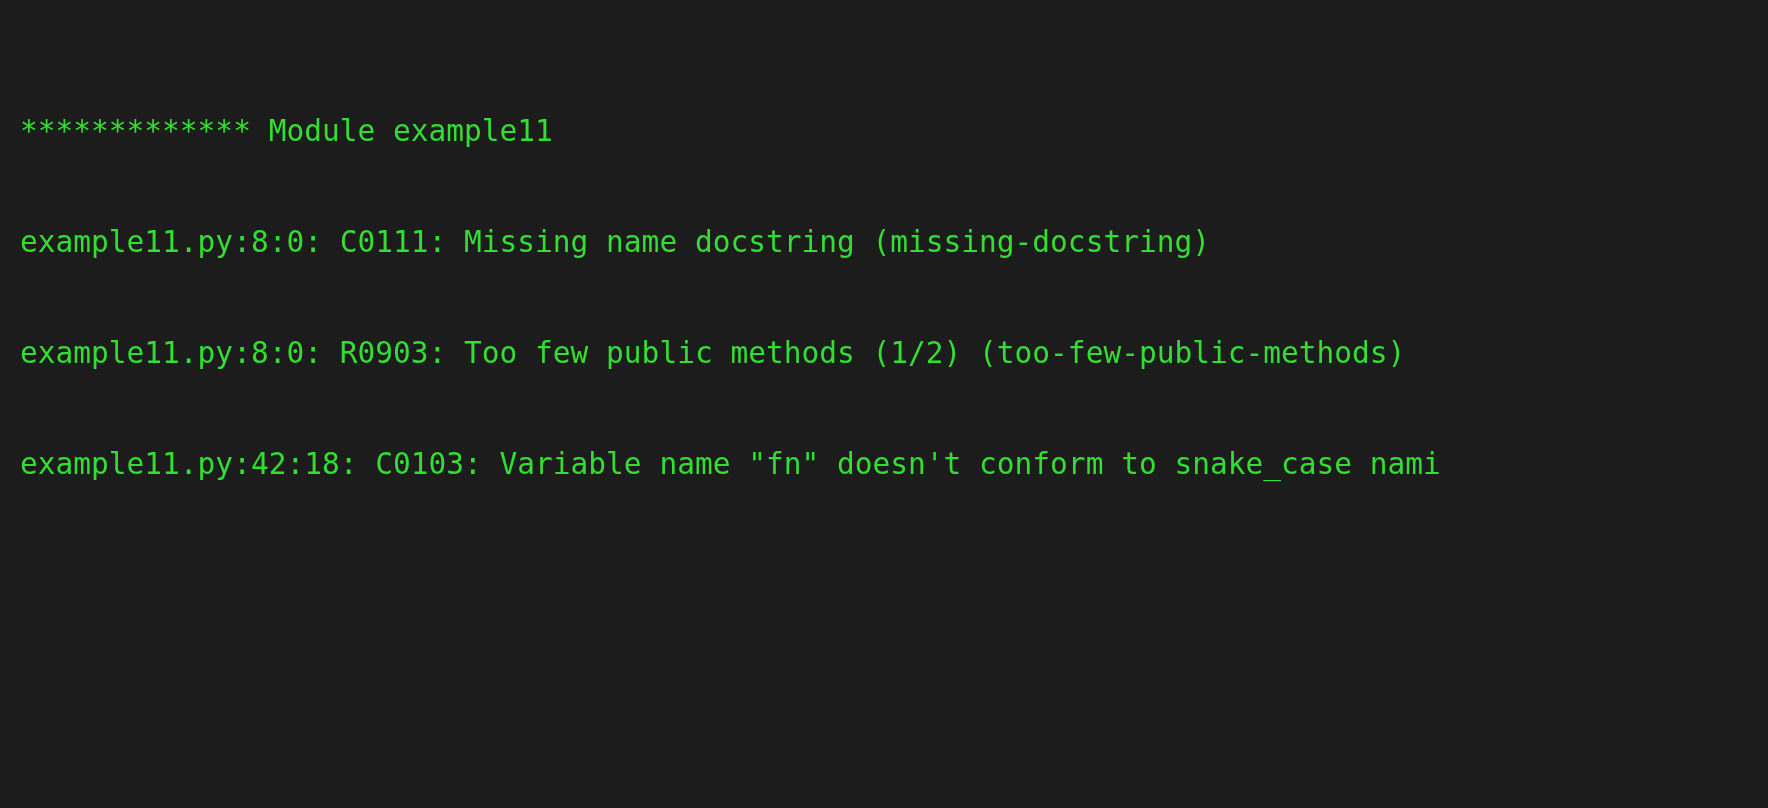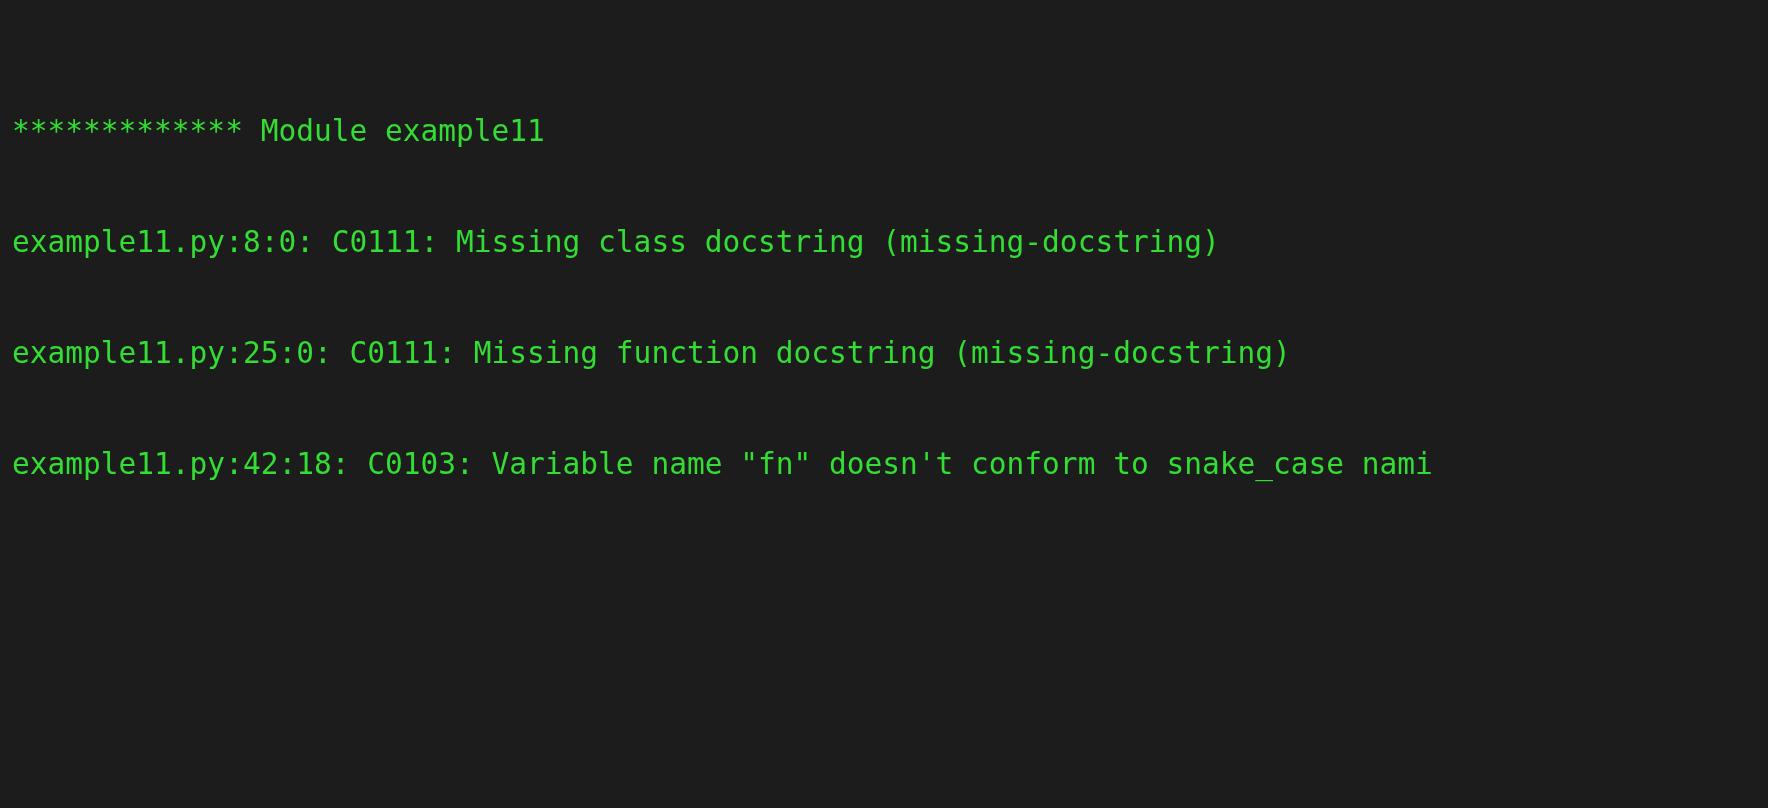--- a/index.html
+++ b/index.html
@@ -11,21 +11,21 @@
   body {
     width: 1768px;
     height: 808px;
     overflow: hidden;
   }
   #terminal {
     width: 1563px;
     height: 808px;
     background: #1c1c1c;
     box-sizing: border-box;
-    padding: 2px 0 0 12px;
+    padding: 2px 0 0 20px;
     font-family: "DejaVu Sans Mono", "Liberation Mono", monospace;
     font-size: 29.5px;
     line-height: 37px;
     letter-spacing: 0px;
     color: #33dd33;
     white-space: pre;
     overflow: hidden;
     -webkit-font-smoothing: none;
   }
   .line {
@@ -35,22 +35,22 @@
     color: #33dd33;
     font-family: "DejaVu Sans Mono", "Liberation Mono", monospace;
   }
 </style>
 </head>
 <body>
 
 <div id="terminal">
 
   <span class="line">************* Module example11</span>
-  <span class="line">example11.py:8:0: C0111: Missing class docstring (missing-docstring)</span>
-  <span class="line">example11.py:25:0: C0111: Missing function docstring (missing-docstring)</span>
+  <span class="line">example11.py:8:0: C0111: Missing name docstring (missing-docstring)</span>
+  <span class="line">example11.py:8:0: R0903: Too few public methods (1/2) (too-few-public-methods)</span>
   <span class="line">example11.py:42:18: C0103: Variable name "fn" doesn't conform to snake_case nami</span>
   
   
   
   
   
   
   
   
   

